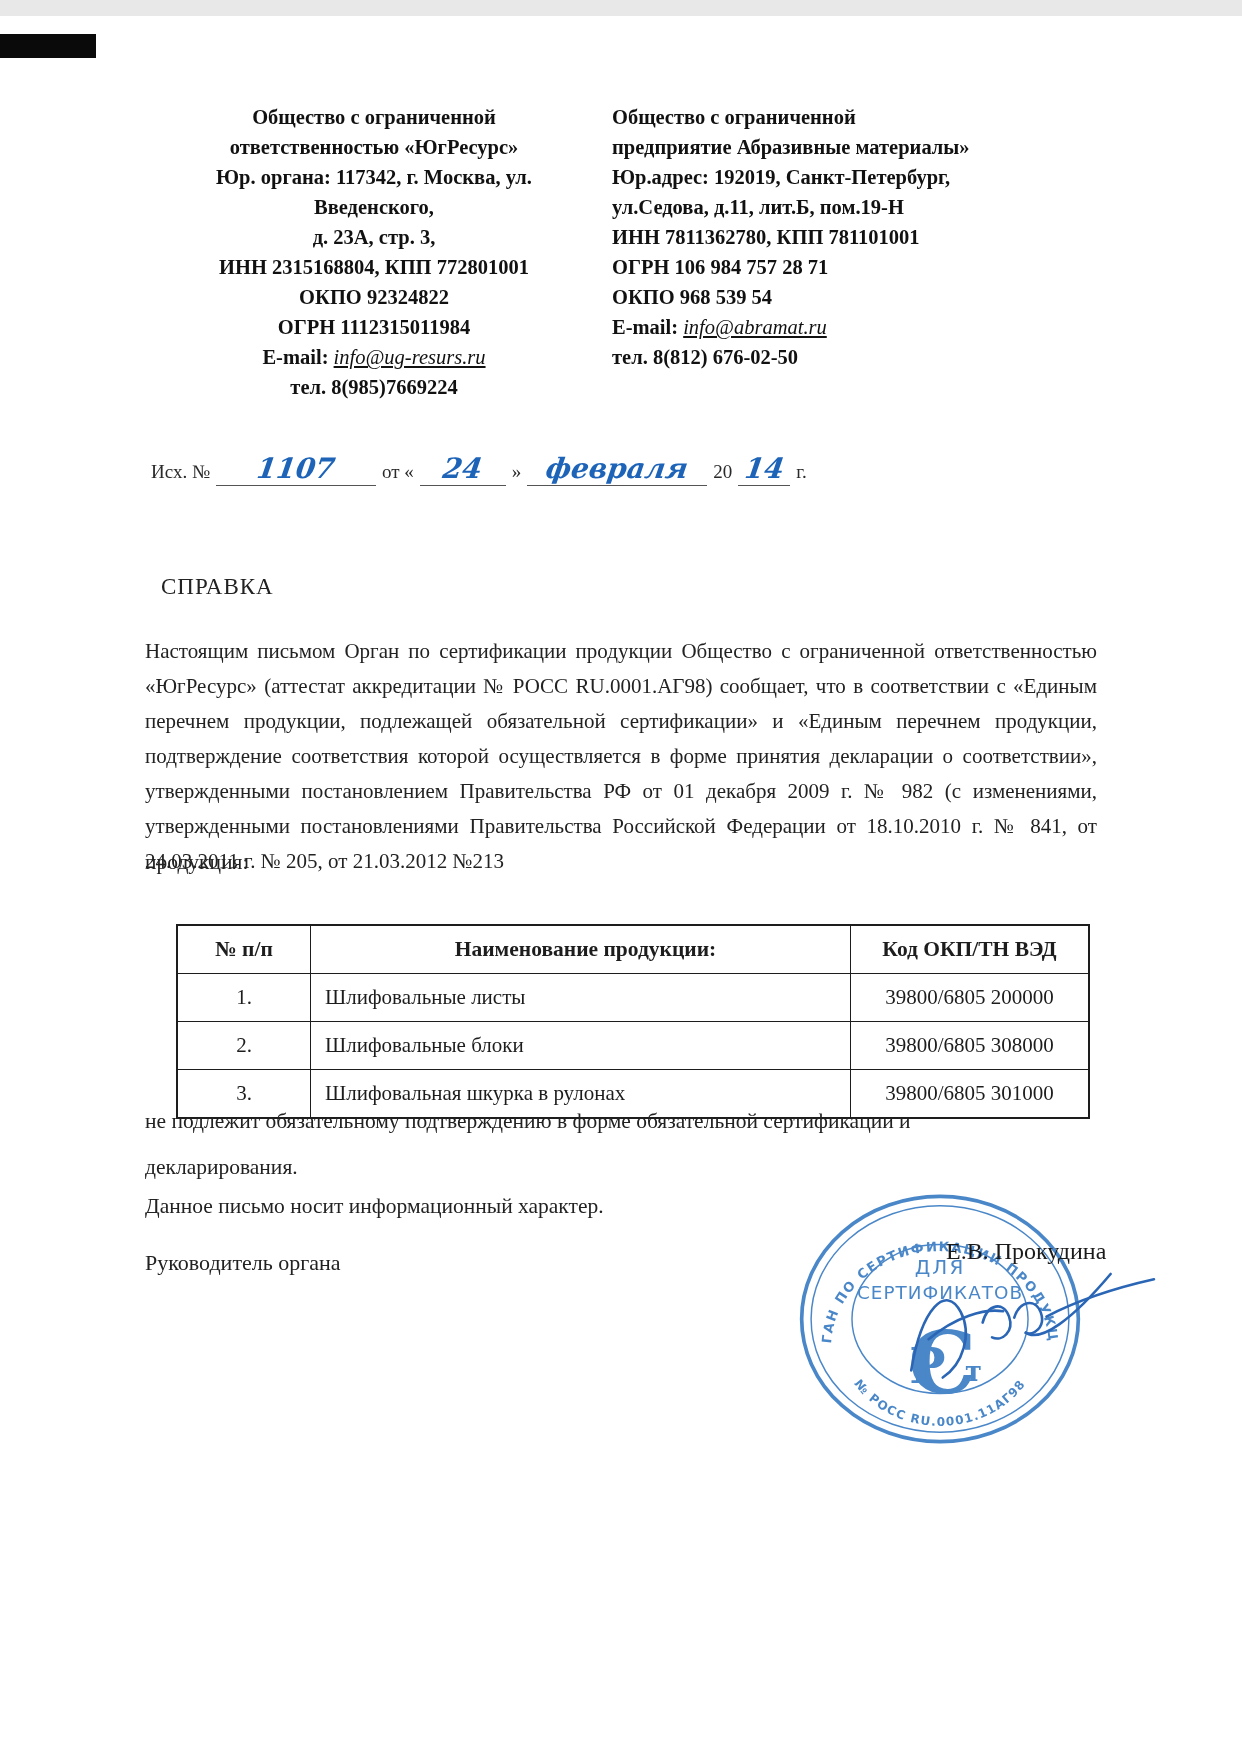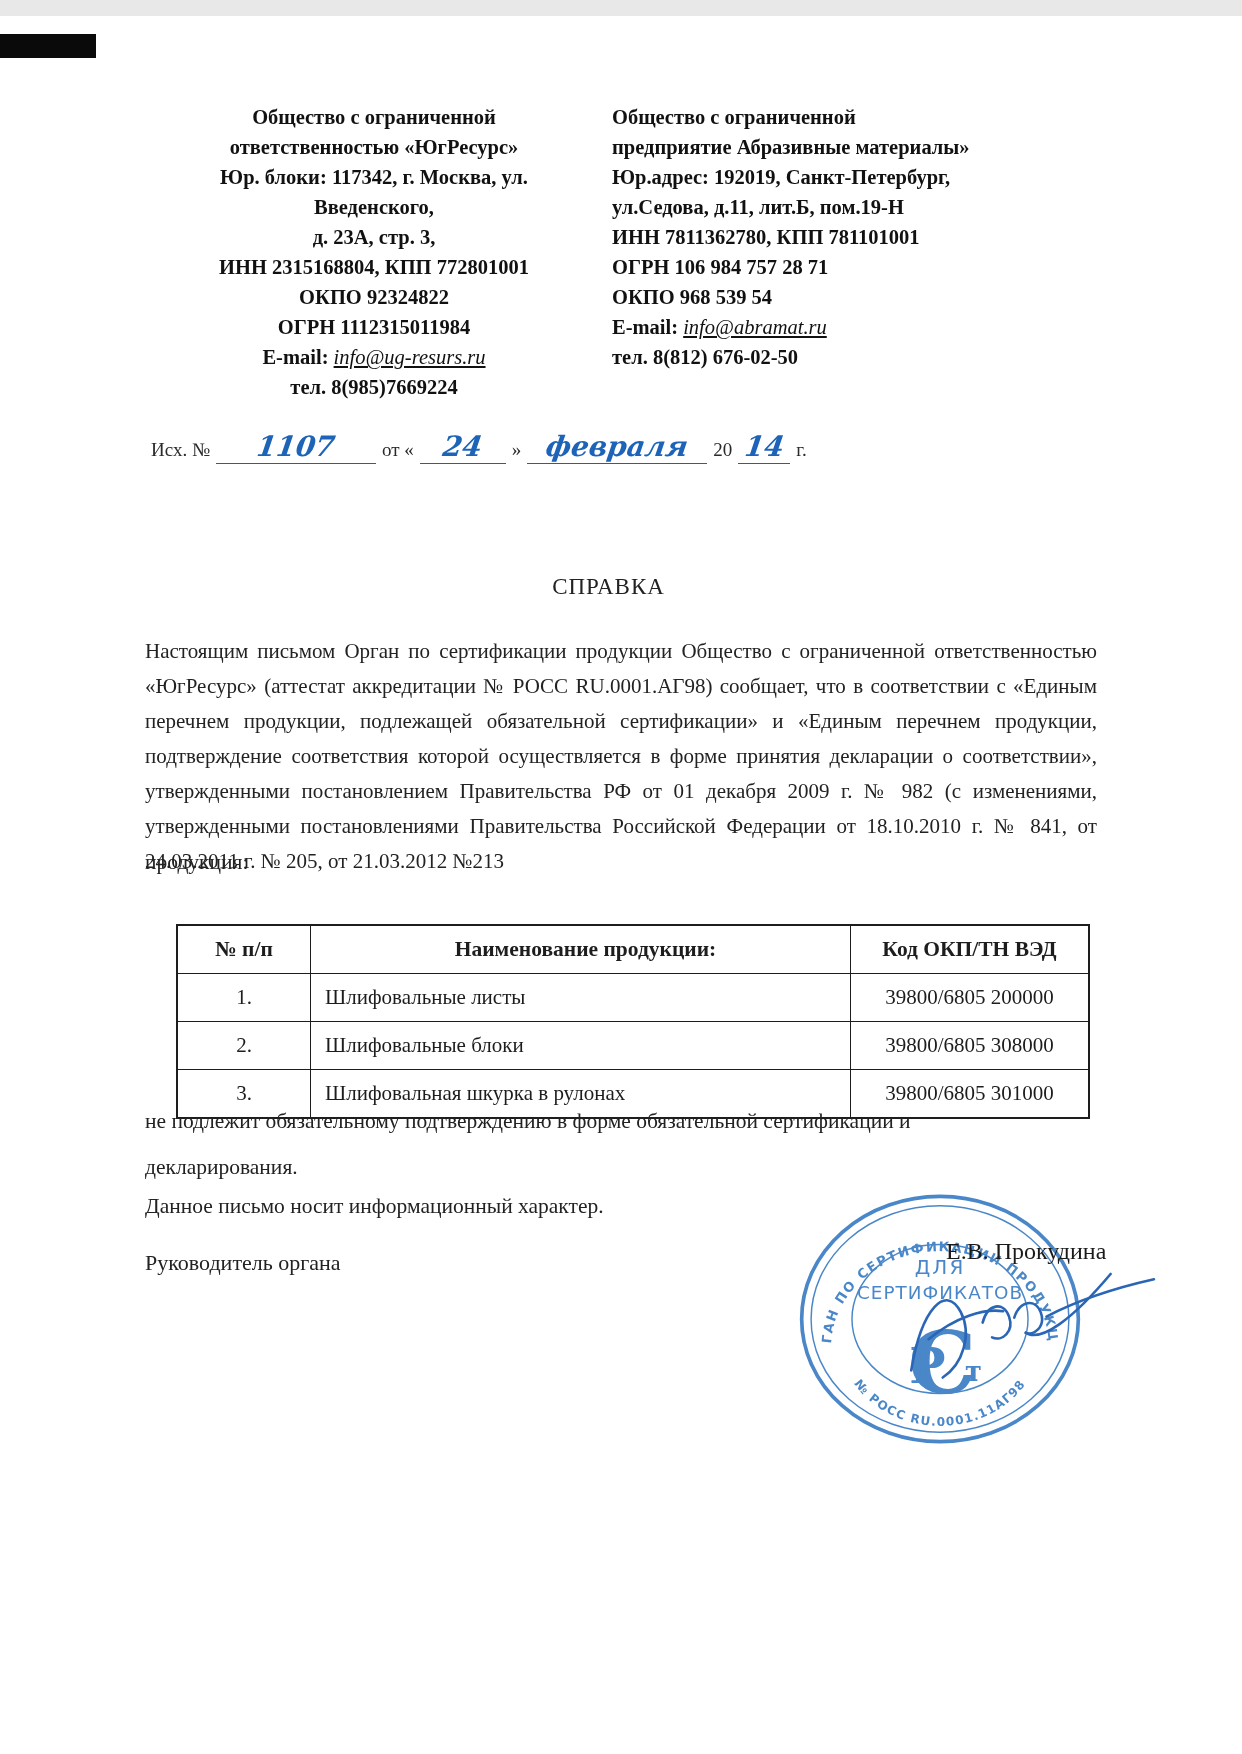--- a/index.html
+++ b/index.html
@@ -8,27 +8,27 @@
     background:#ffffff;overflow:hidden;
     font-family:"Liberation Serif","DejaVu Serif",serif;color:#1c1c1c;
   }
   .artifact{position:absolute;background:#0a0a0a;}
   
   .lh{position:absolute;top:86px;font-weight:bold;font-size:20.5px;line-height:30px;color:#111;}
   .lh-left{left:178px;width:392px;text-align:center;}
   .lh-right{left:612px;width:448px;text-align:left;}
   .lh .email-val{font-weight:normal;text-decoration:underline;font-style:italic;}
   
-  .refline{position:absolute;left:145px;top:414px;display:flex;align-items:baseline;font-size:19px;color:#2a2a2a;}
+  .refline{position:absolute;left:145px;top:436px;display:flex;align-items:baseline;font-size:19px;color:#2a2a2a;}
   .refline .blank{border-bottom:1.5px solid #555;text-align:center;position:relative;}
   .hand{font-style:italic;font-weight:bold;color:#1d64b8;font-size:28px;font-family:"DejaVu Serif",serif;transform:skewX(-8deg);display:inline-block;}
   .b1{width:160px;} .b2{width:86px;} .b3{width:180px;} .b4{width:52px;}
   .refline .lbl{padding:0 6px;white-space:pre;}
   
-  .title{position:absolute;left:131px;top:558px;width:955px;text-align:center;font-size:23px;letter-spacing:1px;color:#222;}
+  .title{position:absolute;left:161px;top:558px;width:955px;font-size:23px;letter-spacing:1px;color:#222;}
   .para{position:absolute;left:145px;top:618px;width:952px;font-size:21px;line-height:35px;text-align:justify;color:#222;}
   .prod-label{position:absolute;left:145px;top:834px;font-size:21.5px;color:#222;}
   
   .tbl{position:absolute;left:176px;top:908px;width:910px;border:2px solid #1d1d1d;font-size:21px;color:#1d1d1d;}
   .tr{display:grid;grid-template-columns:133px 540px 237px;}
   .tr > div{padding:11px 4px;border-top:1.5px solid #1d1d1d;}
   .tr.head > div{border-top:none;font-weight:bold;text-align:center;font-size:21.5px;}
   .c-num{text-align:center;border-right:1.5px solid #1d1d1d;}
   .c-name{padding-left:14px !important;border-right:1.5px solid #1d1d1d;}
   .c-code{text-align:center;}
@@ -44,21 +44,21 @@
 </head>
 <body>
 
 <div class="page">
 
   <div class="artifact" style="left:0;top:18px;width:96px;height:24px;"></div>
 
   <div class="lh lh-left">
     <div>Общество с ограниченной</div>
     <div>ответственностью «ЮгРесурс»</div>
-    <div>Юр. блоки: 117342, г. Москва, ул.</div>
+    <div>Юр. органа: 117342, г. Москва, ул.</div>
     <div>Введенского,</div>
     <div>д. 23А, стр. 3,</div>
     <div>ИНН 2315168804, КПП 772801001</div>
     <div>ОКПО 92324822</div>
     <div>ОГРН 1112315011984</div>
     <div>
       <span>E-mail:</span>
       <span class="email-val">info@ug-resurs.ru</span>
     </div>
     <div>тел. 8(985)7669224</div>

